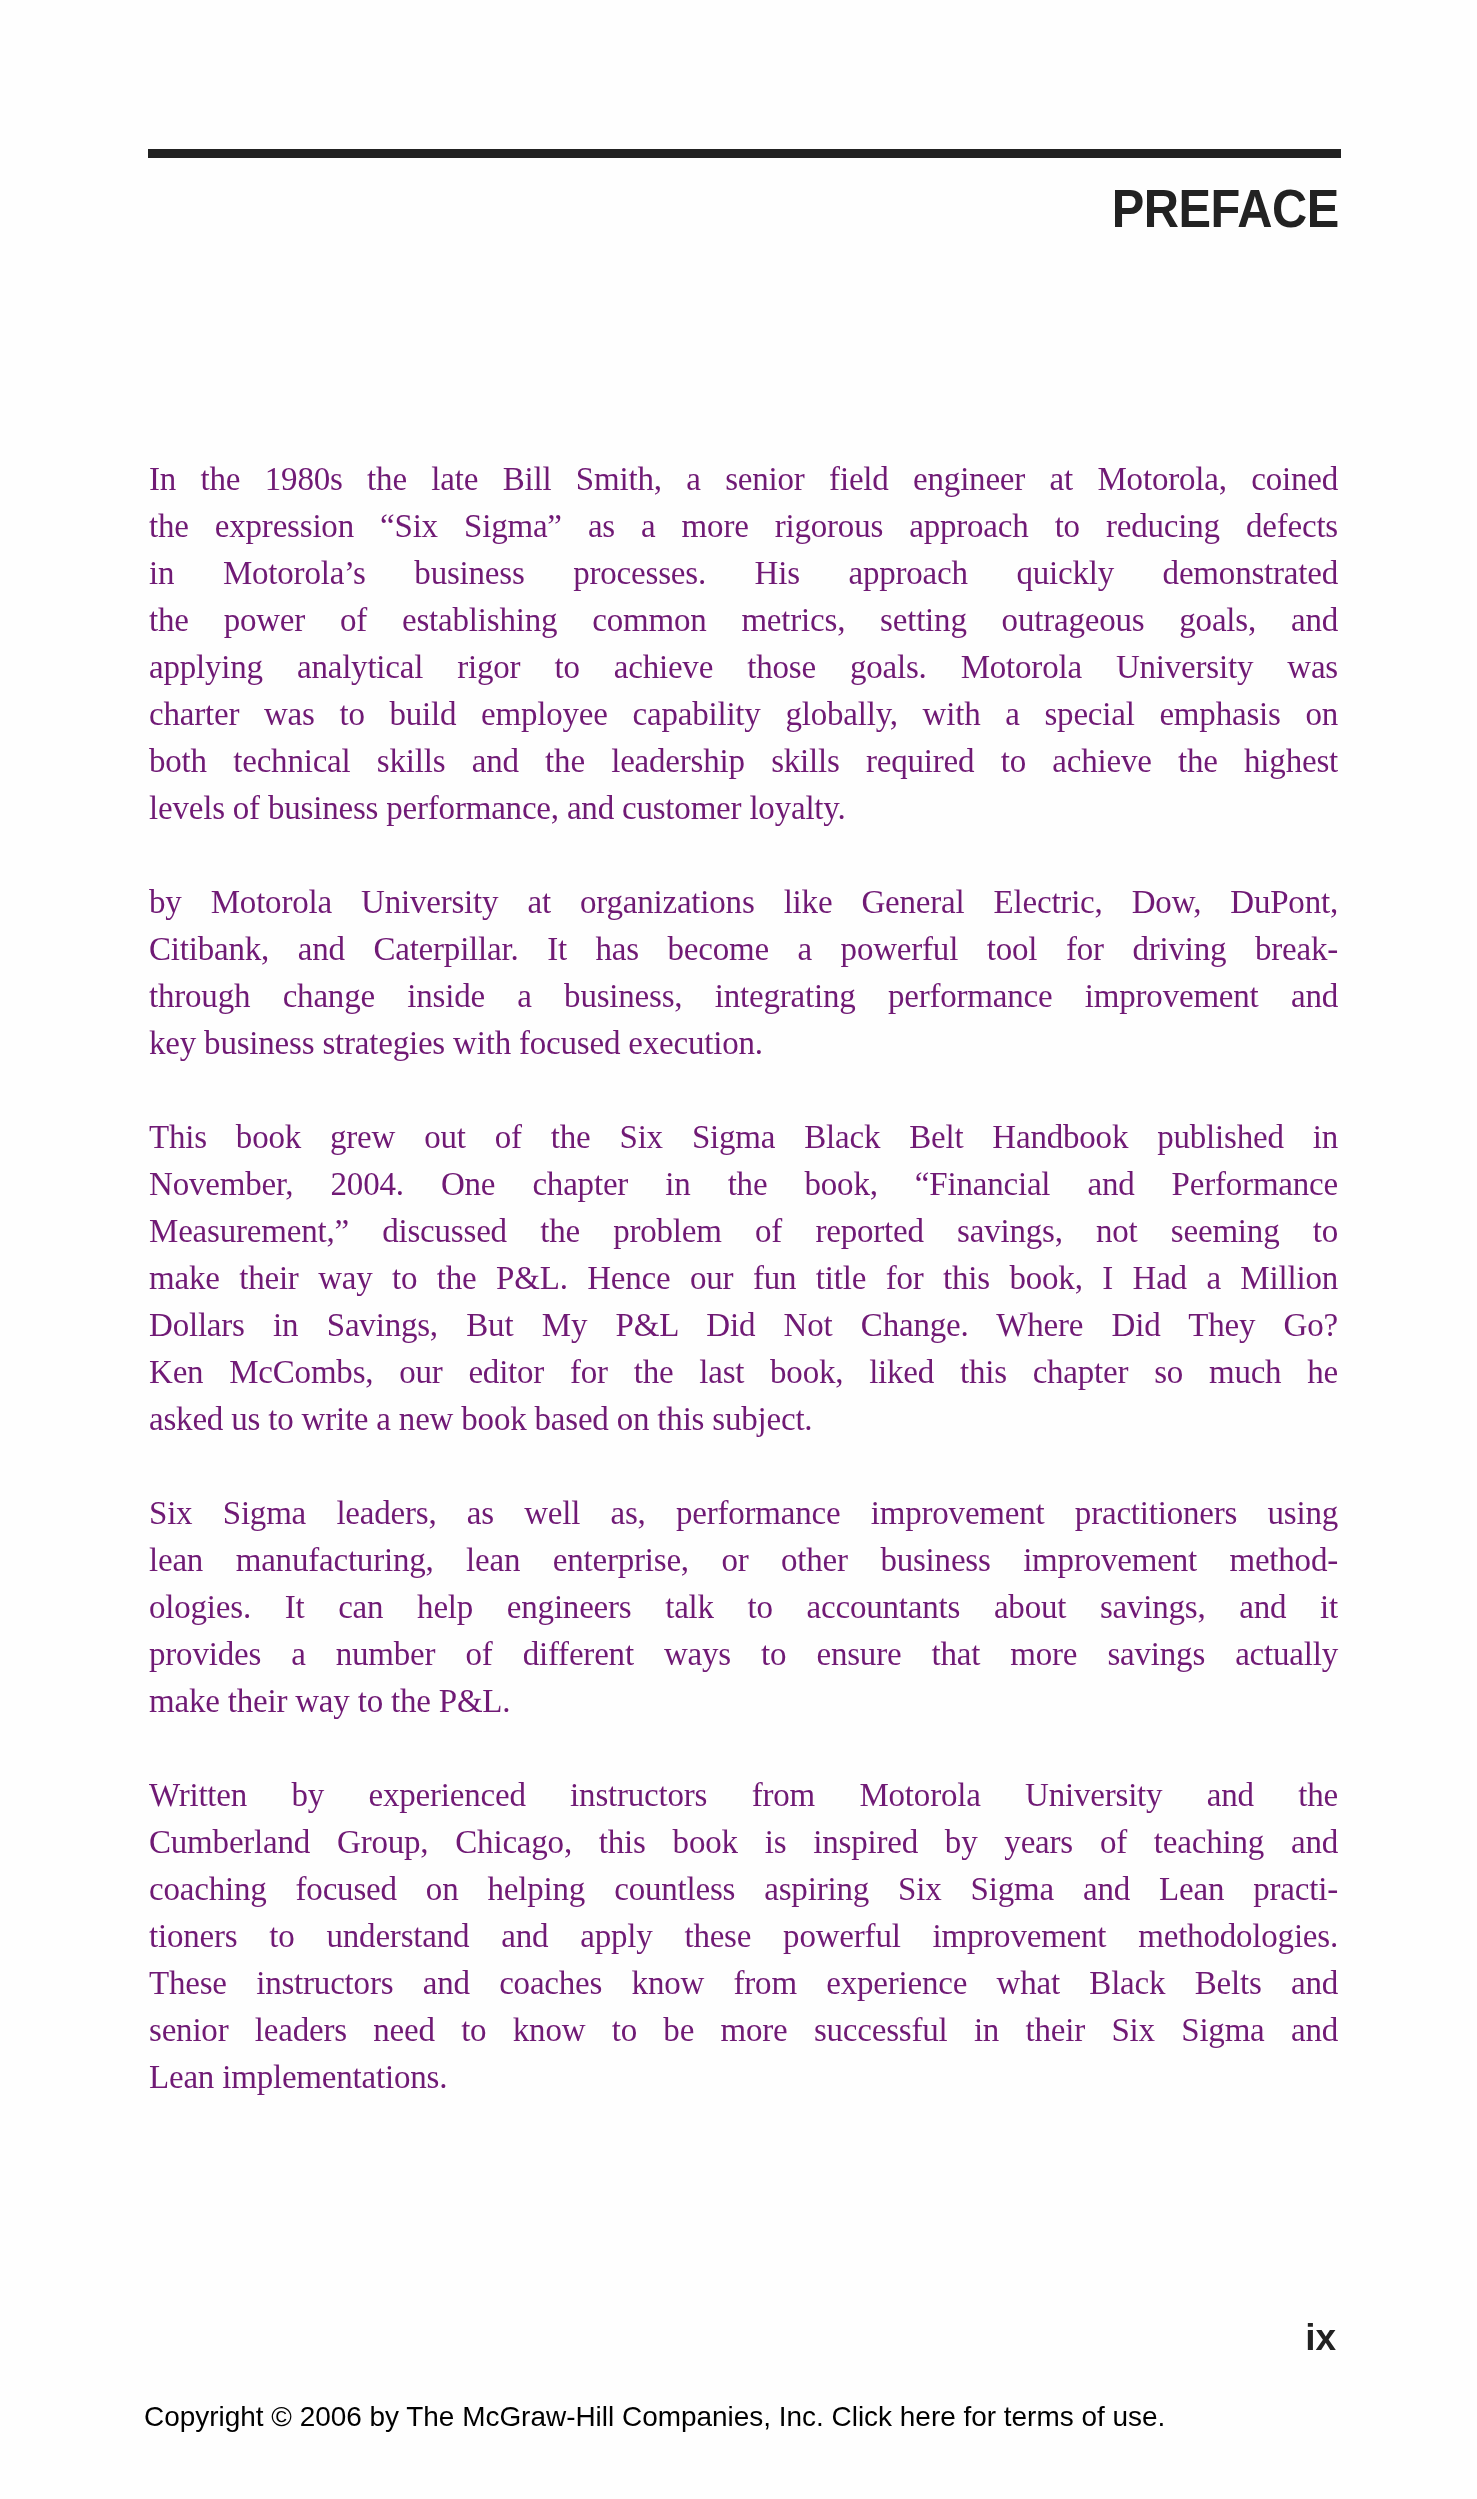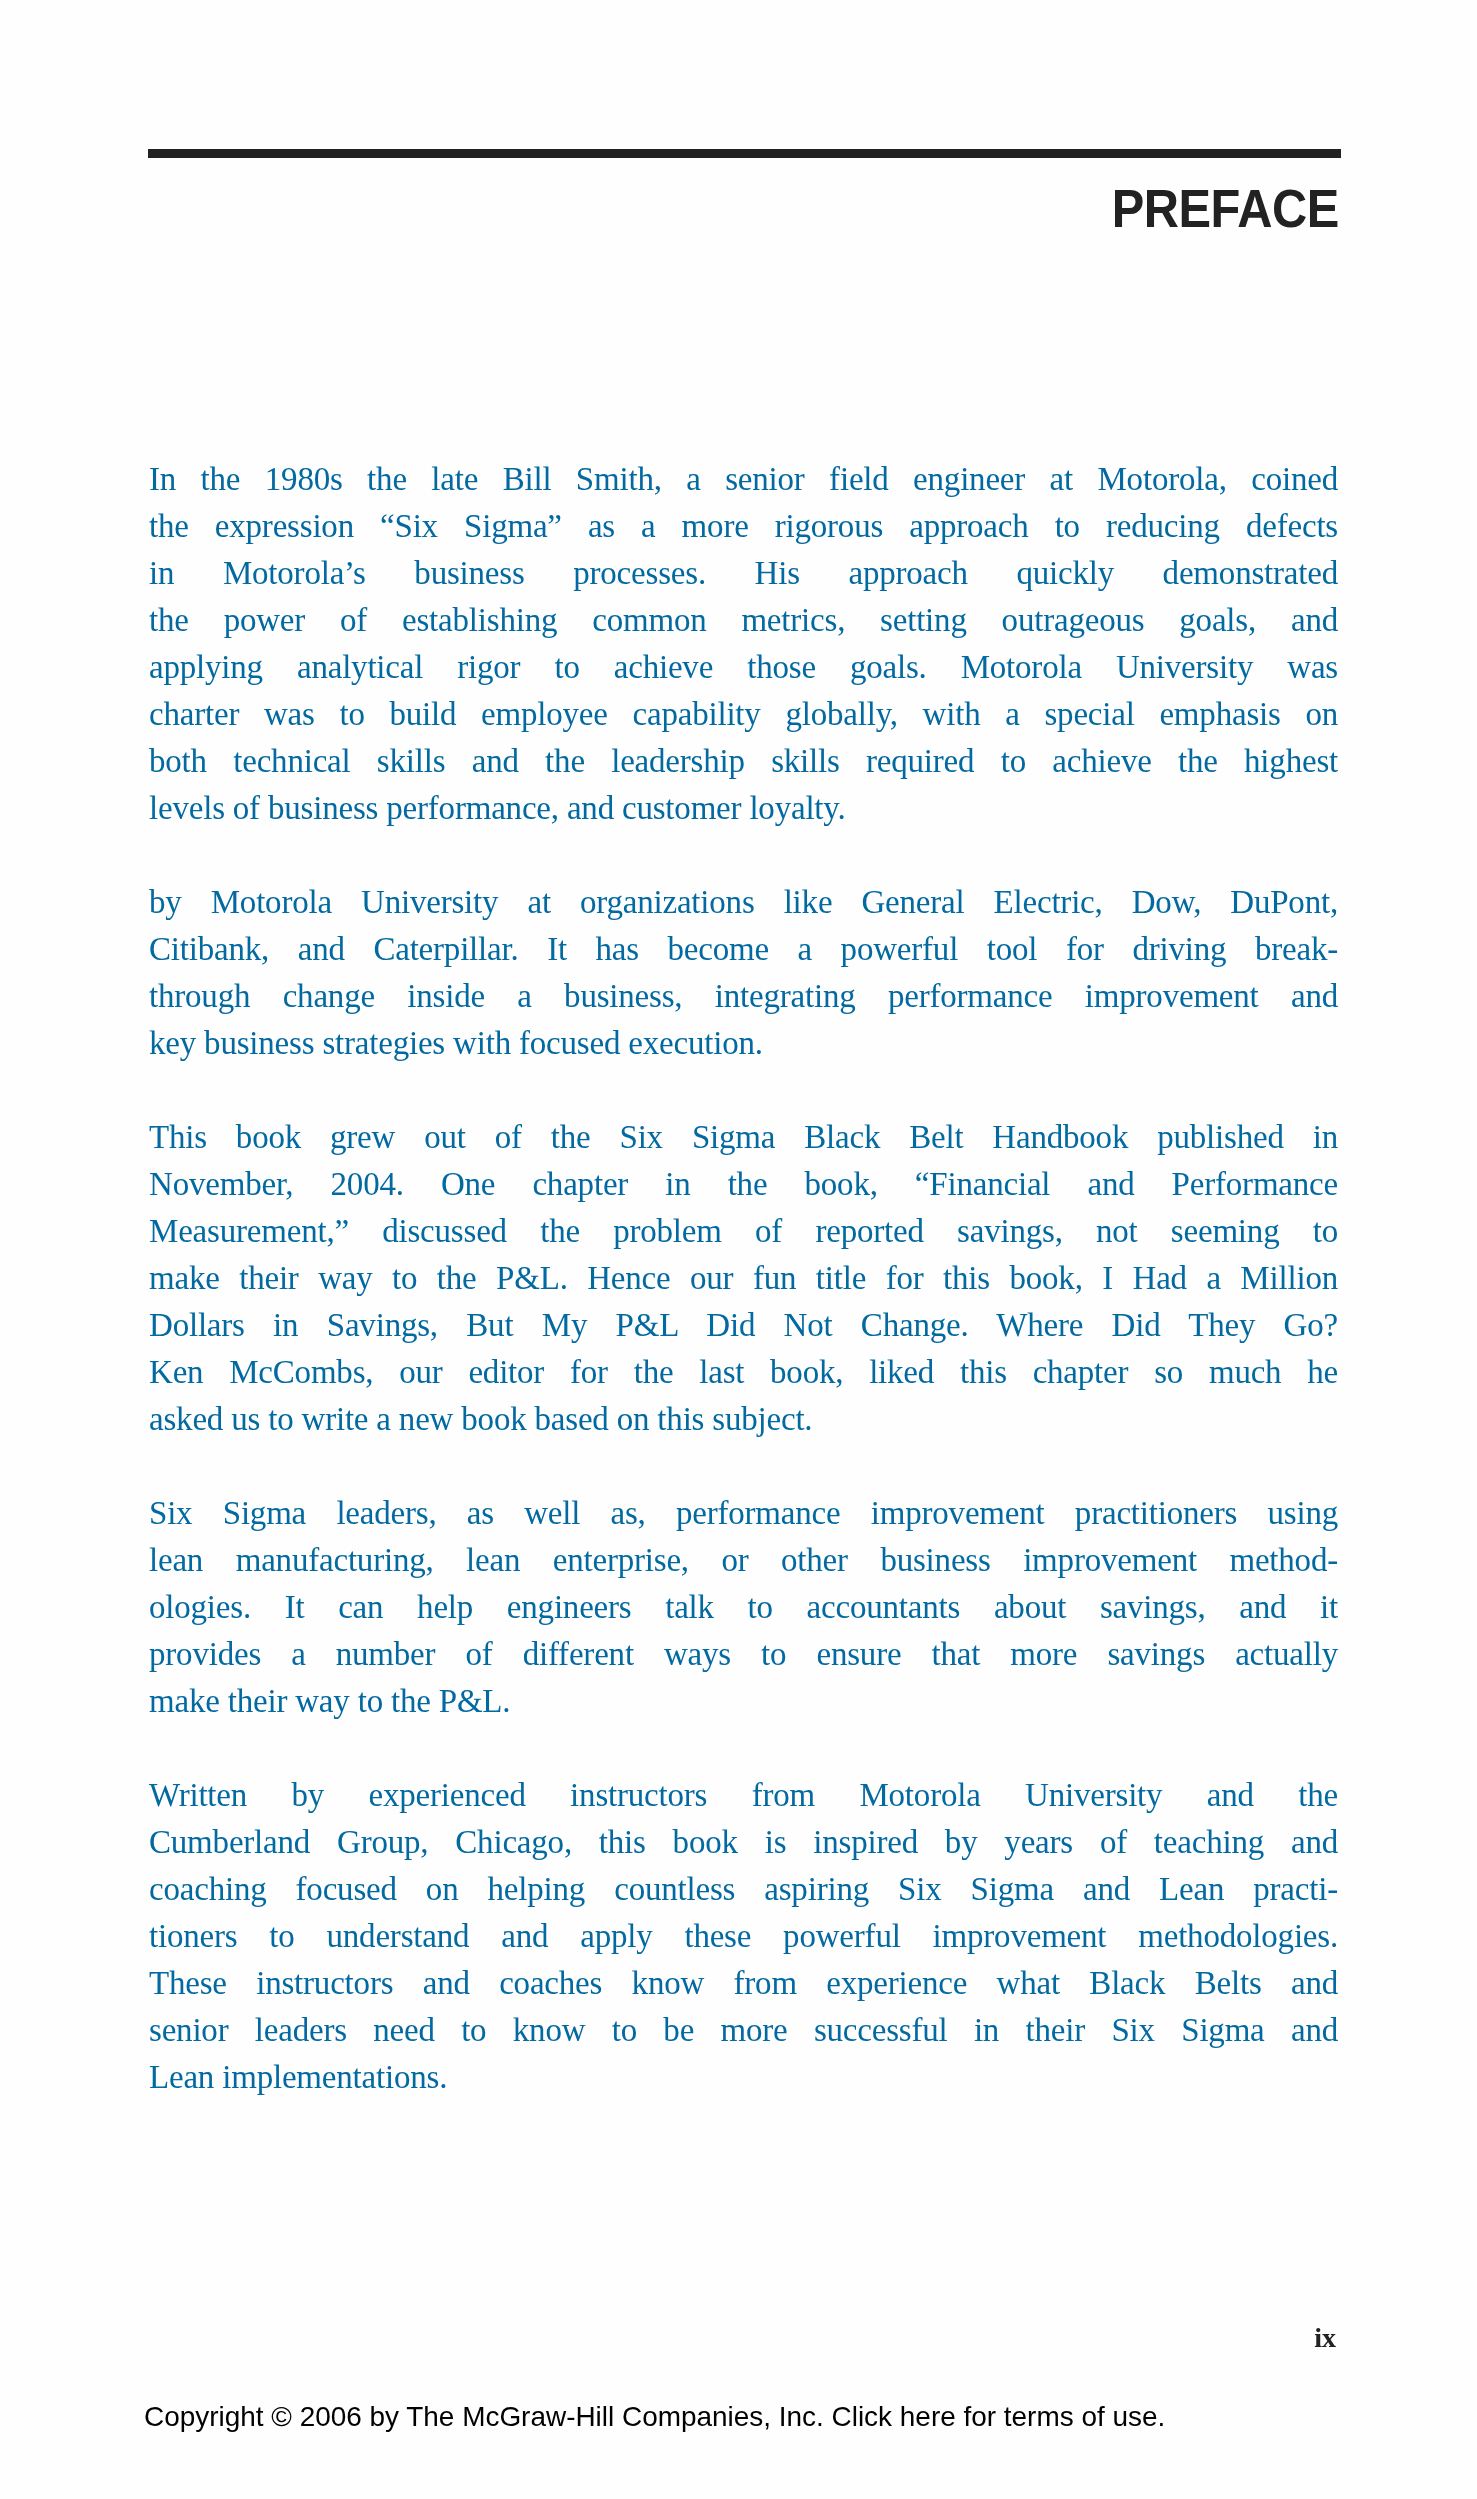--- a/index.html
+++ b/index.html
@@ -11,34 +11,34 @@
     }
     .chapter-title {
       position: absolute; right: 139px; top: 180px;
       font-family: "Liberation Sans", sans-serif; font-weight: bold;
       font-size: 53px; line-height: 57px; color: #222222;
       transform: scaleX(0.92); transform-origin: right center;
       letter-spacing: -0.5px;
     }
     .body-text {
       position: absolute; left: 149px; top: 456px; width: 1189px;
-      font-family: "Liberation Serif", serif; font-size: 33px; color: #0369a1;
+      font-family: "Liberation Serif", serif; font-size: 33px; color: #701a75;
     }
     .para { margin: 0 0 47px 0; }
     .line {
       height: 47px; line-height: 47px; white-space: nowrap;
       text-align: justify; text-align-last: justify;
       letter-spacing: -0.2px; overflow: visible;
     }
     .line.last { text-align: center; text-align-last: left; }
     .line .it { }
     .page-number {
       position: absolute; right: 142px; top: 2321px;
-      font-family: Liberation Serif, serif; font-weight: bold;
-      font-size: 28px; line-height: 34px; color: #222222;
+      font-family: Liberation Sans, sans-serif; font-weight: bold;
+      font-size: 37px; line-height: 34px; color: #222222;
     }
     .copyright {
       position: absolute; left: 144px; top: 2399px; width: 1167px;
       font-family: "Liberation Sans", sans-serif; font-size: 28.5px; line-height: 34px;
       color: #000000; white-space: nowrap;
       transform: scaleX(0.98); transform-origin: left center;
     }
   </style>
 </head>
 <body>

